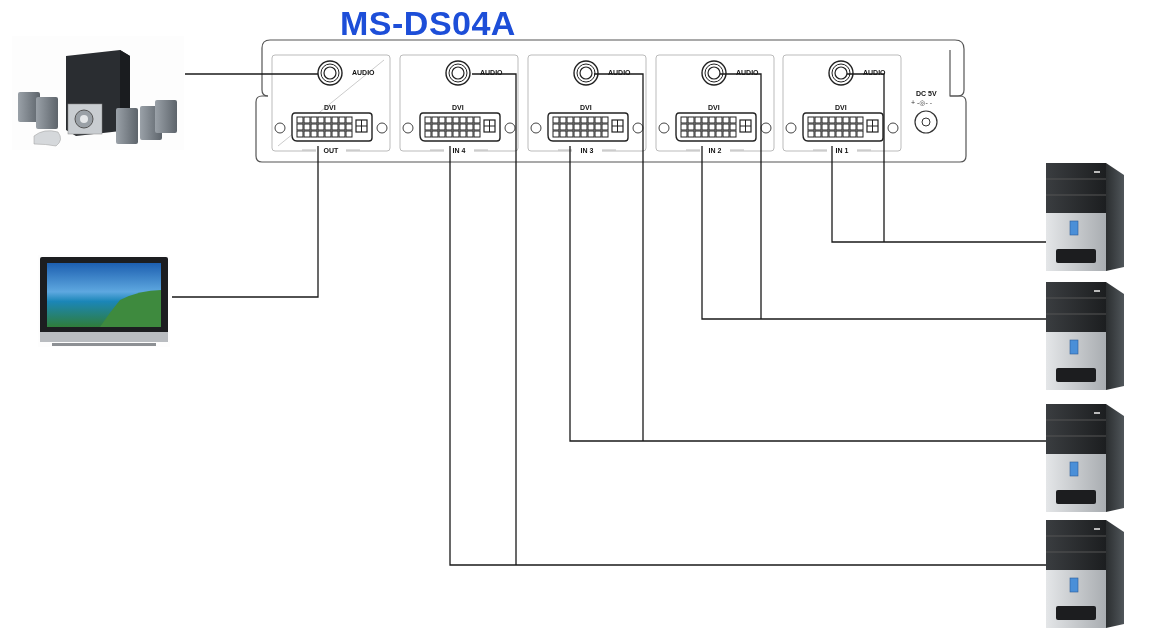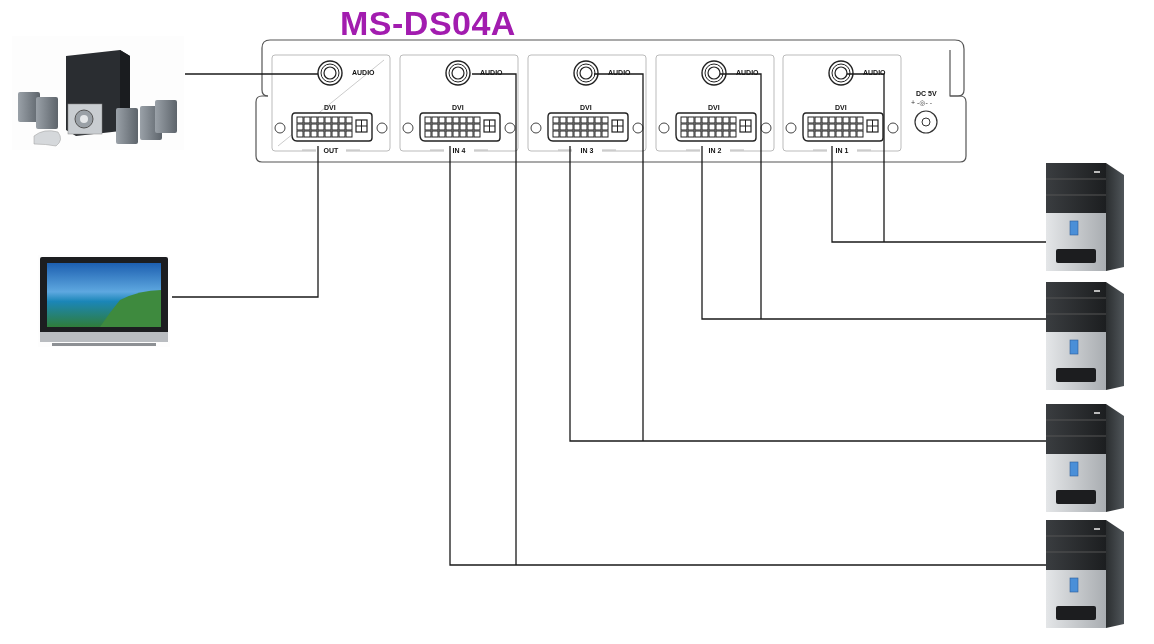--- a/index.html
+++ b/index.html
@@ -1,18 +1,18 @@
 <!DOCTYPE html>
 <html><head>
 <meta charset="utf-8">
 <style>
   html,body{margin:0;padding:0;background:#fff;}
   body{width:1154px;height:644px;position:relative;overflow:hidden;font-family:"Liberation Sans",sans-serif;}
   #stage{position:absolute;left:0;top:0;}
-  .title{position:absolute;left:340px;top:4px;font-family:"Liberation Sans",sans-serif;font-weight:bold;font-size:34px;letter-spacing:0.5px;color:#a21caf;}
+  .title{position:absolute;left:340px;top:4px;font-family:"Liberation Sans",sans-serif;font-weight:bold;font-size:34px;letter-spacing:0.5px;color:#1d4ed8;}
   .lbl{font-family:"Liberation Sans",sans-serif;font-weight:bold;font-size:7px;fill:#111;}
 </style>
 </head>
 <body>
 
 <div class="title">MS-DS04A</div>
 
 <svg id="stage" width="1154" height="644" viewBox="0 0 1154 644">
   <defs>
     <linearGradient id="pcTop" x1="0" y1="0" x2="1" y2="0">

